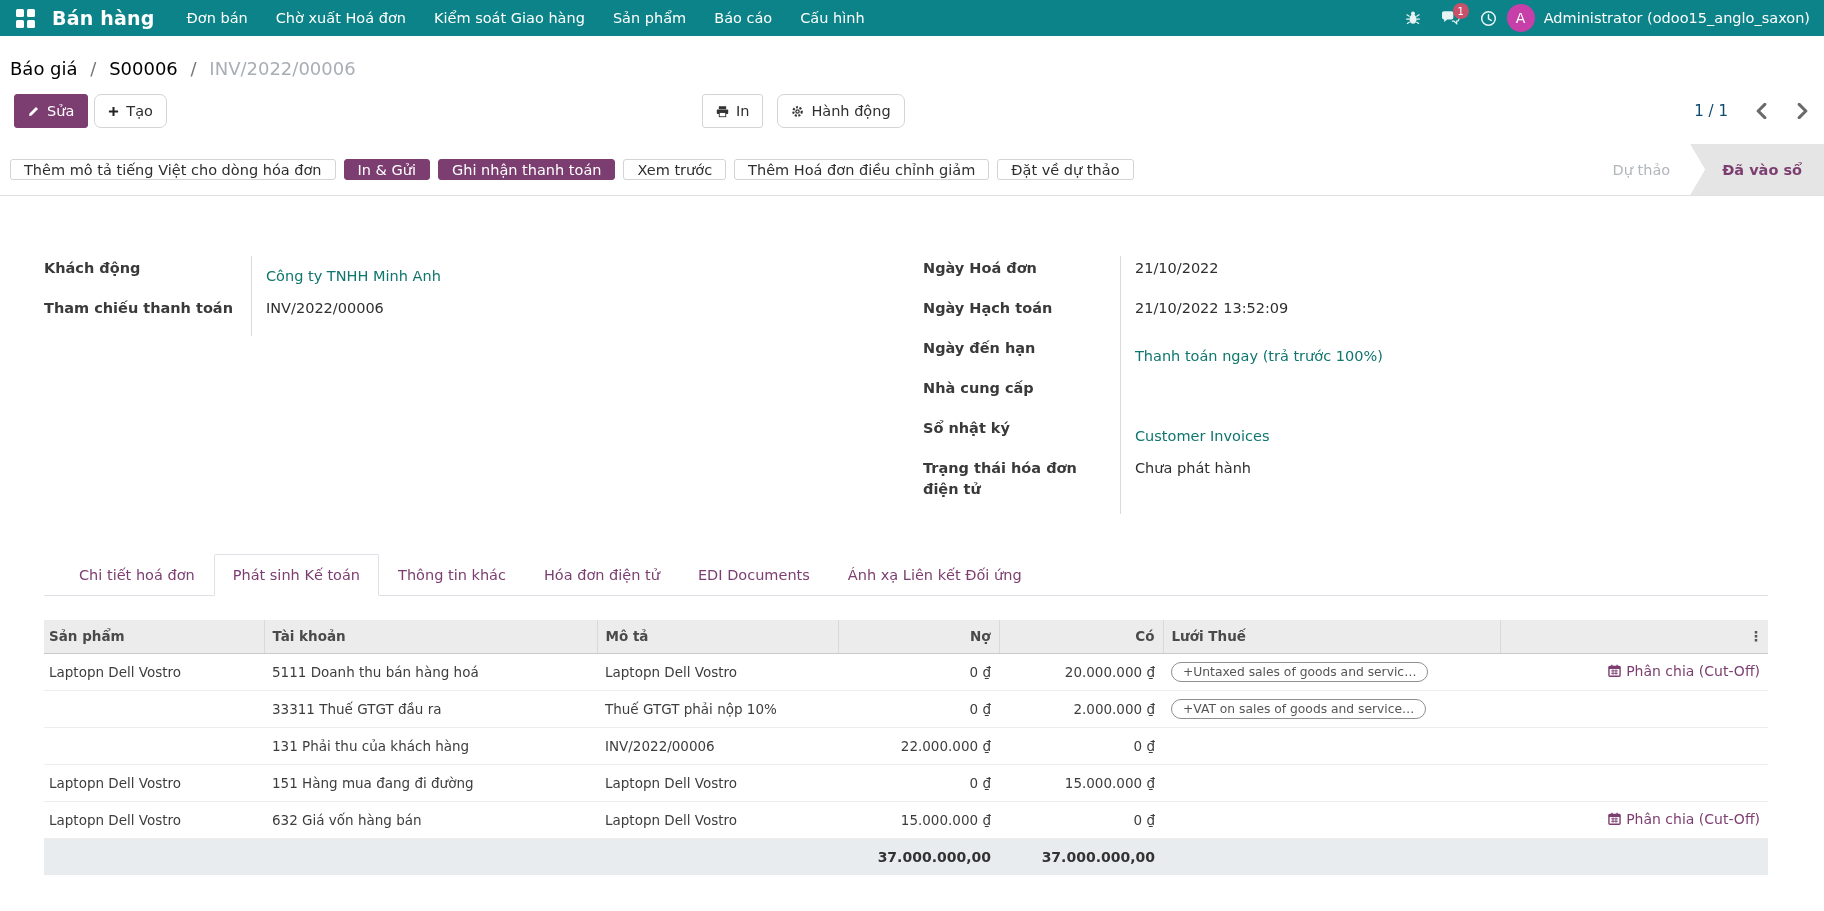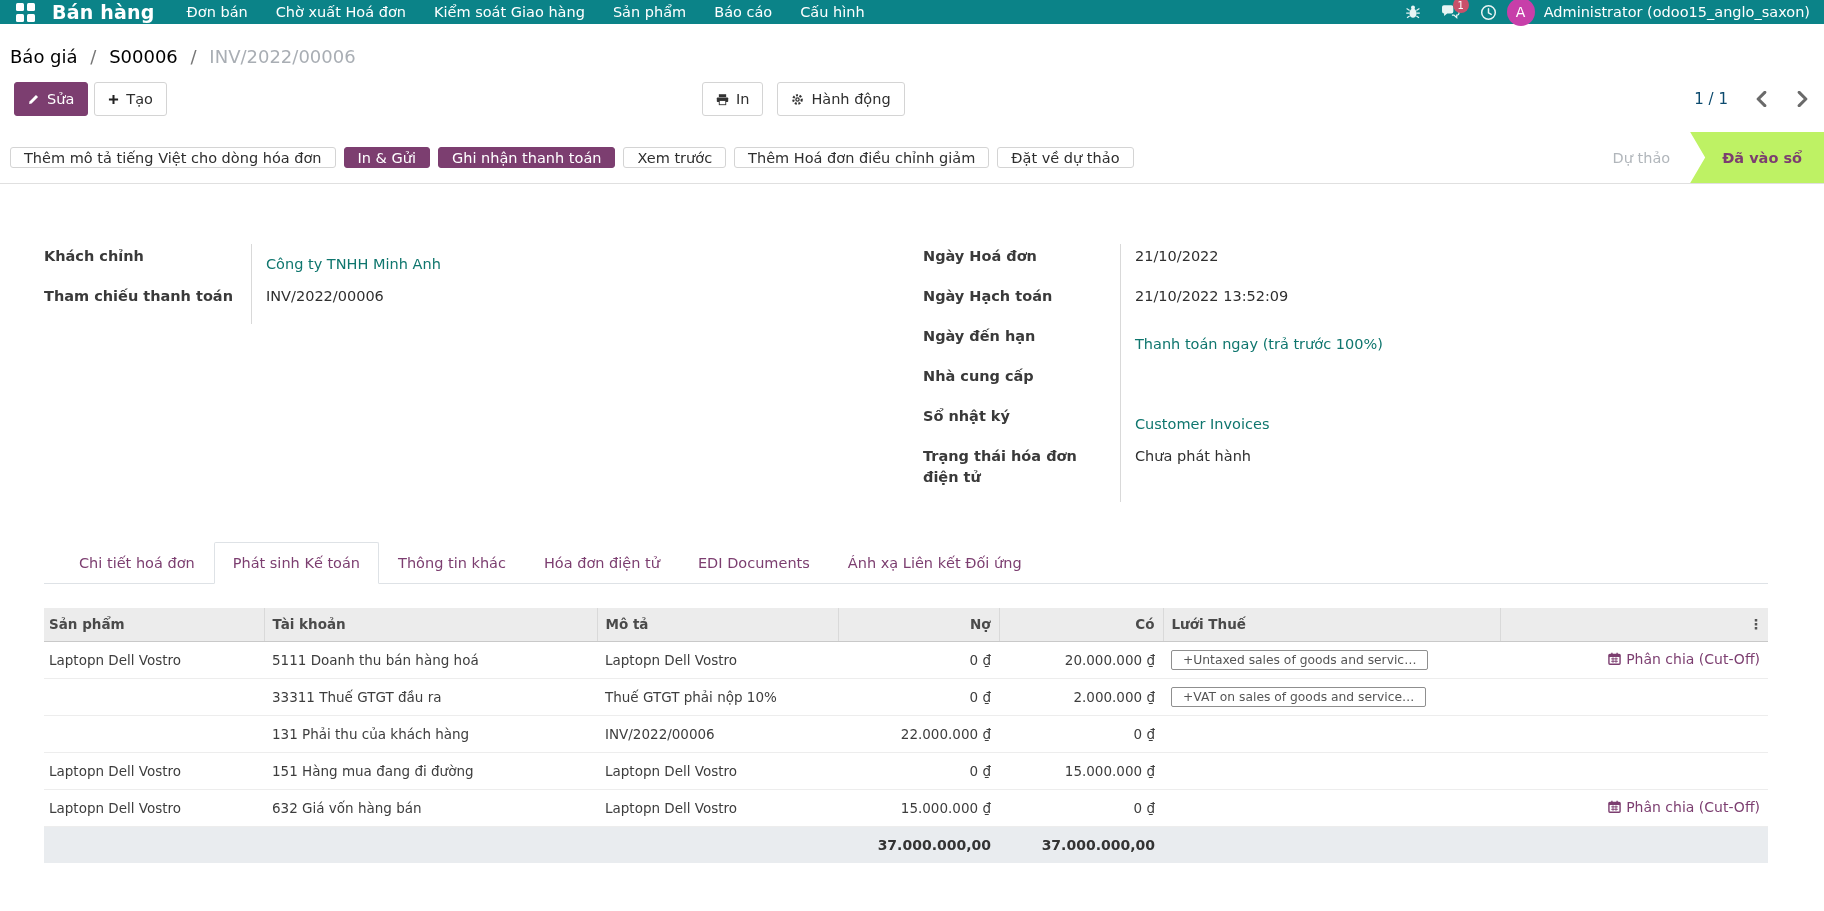--- a/index.html
+++ b/index.html
@@ -4,21 +4,21 @@
 <style>
   * { box-sizing: border-box; margin: 0; padding: 0; }
   html,body { width: 1824px; height: 911px; overflow: hidden; }
   body {
     font-family: "DejaVu Sans", "Liberation Sans", sans-serif;
     font-size: 13.5px; color: #333; background: #fff;
   }
 
   
   .navbar {
-    height: 24px; background: #0b8388; display: flex; align-items: center;
+    height: 36px; background: #0b8388; display: flex; align-items: center;
     color: #fff; padding: 0 14px 0 12px;
   }
   .apps-btn { width: 26px; height: 26px; display: flex; align-items: center; justify-content: center; cursor: pointer; }
   .apps-grid { display: grid; grid-template-columns: 8px 8px; grid-template-rows: 8px 8px; gap: 3px; }
   .apps-grid span { background: #fff; border-radius: 1.5px; }
   .brand { font-size: 19px; font-weight: bold; margin: 0 18px 0 14px; letter-spacing: .2px; }
   .nav-menu { display: flex; align-items: center; height: 100%; }
   .nav-item { padding: 0 14px; height: 100%; display: flex; align-items: center; font-size: 14.5px; cursor: pointer; white-space: nowrap; }
   .nav-spacer { flex: 1; }
   .sys-icons { display: flex; align-items: center; gap: 20px; margin-right: 10px; }
@@ -43,37 +43,37 @@
 
   
   .controls { display: flex; align-items: center; padding: 12px 14px 0 14px; }
   .btn {
     height: 34px; display: inline-flex; align-items: center; gap: 7px;
     border: 1px solid #d4d4d4; background: #fff; color: #2e2e2e;
     font-size: 14.5px; padding: 0 13px; border-radius: 3px; cursor: pointer;
     font-family: inherit; white-space: nowrap;
   }
   .btn-primary { background: #7c3e70; border-color: #7c3e70; color: #fff; }
-  .controls .btn + .btn { margin-left: 6px; }
+  .controls .btn + .btn { margin-left: 6px; border-radius: 7px; }
   .center-spacer { width: 535px; }
   .pager-zone { margin-left: auto; display: flex; align-items: center; gap: 26px; }
   .pager-count { font-size: 15px; color: #0c4a6e; }
   .pager-arrow { background: none; border: none; cursor: pointer; padding: 2px; display: flex; }
 
   
   .action-bar {
     margin-top: 16px; height: 52px; display: flex; align-items: center;
     border-bottom: 1px solid #e0e0e0; padding-left: 10px; gap: 8px;
   }
   .action-bar .btn { height: 21px; }
   .statusbar { margin-left: auto; align-self: stretch; display: flex; align-items: stretch; }
   .status-step { display: flex; align-items: center; font-size: 14.5px; }
   .status-inactive { color: #b1b6bb; padding: 0 20px; }
   .status-active {
-    background: #bef264; color: #7c3e70; font-weight: bold; padding: 0 22px 0 32px;
+    background: #e5e5e5; color: #7c3e70; font-weight: bold; padding: 0 22px 0 32px;
     clip-path: polygon(0 0, 100% 0, 100% 100%, 0 100%, 15px 50%);
   }
 
   
   .sheet { padding: 60px 56px 0 44px; }
   .field-groups { display: grid; grid-template-columns: 1fr 1fr; column-gap: 34px; }
   .fgroup { align-self: start; }
   .frow { display: flex; min-height: 40px; }
   .flabel {
     width: 208px; flex: 0 0 208px; border-right: 1px solid #d9d9d9;
@@ -98,21 +98,21 @@
     background: #ececec; height: 33px; font-size: 13.5px; color: #4a4a4a;
     text-align: left; padding: 0 8px; border-bottom: 1px solid #c9c9c9;
     border-left: 1px solid #d9d9d9; font-weight: bold; position: relative;
   }
   th:first-child { border-left: none; padding-left: 5px; }
   th.num, td.num { text-align: right; }
   td { height: 37px; padding: 4px 8px; font-size: 13.5px; color: #3d3d3d; border-bottom: 1px solid #ededed; overflow: hidden; white-space: nowrap; }
   td:first-child { padding-left: 5px; }
   .kebab { position: absolute; right: 5px; top: 50%; transform: translateY(-50%); color: #555; font-size: 14px; font-weight: bold; cursor: pointer; line-height: 1; }
   .tax-pill {
-    display: inline-block; border: 1px solid #8f8f8f; border-radius: 2px;
+    display: inline-block; border: 1px solid #8f8f8f; border-radius: 10px;
     padding: 2px 11px; font-size: 12.3px; color: #555; background: #fff; max-width: 100%;
   }
   .tax-pill:empty { display: none; }
   td.cutoff-cell { text-align: right; }
   .cutoff-link { color: #7c3e70; cursor: pointer; display: inline-flex; align-items: center; gap: 5px; font-size: 14px; }
   tfoot td {
     background: #e9ecef; border-top: 1px solid #d0d0d0; border-bottom: none;
     font-weight: bold; color: #333; font-size: 14px;
   }
 
@@ -238,21 +238,21 @@
   <div class="statusbar">
     <div class="status-step status-inactive">Dự thảo</div>
     <div class="status-step status-active">Đã vào sổ</div>
   </div>
 </div>
 
 <div class="sheet">
   <div class="field-groups">
     <div class="fgroup">
       <div class="frow">
-        <div class="flabel">Khách chỉnh</div>
+        <div class="flabel">Khách động</div>
         <div class="fvalue link">Công ty TNHH Minh Anh</div>
       </div>
       <div class="frow">
         <div class="flabel">Tham chiếu thanh toán</div>
         <div class="fvalue">INV/2022/00006</div>
       </div>
     </div>
     <div class="fgroup fgroup-right">
       <div class="frow">
         <div class="flabel">Ngày Hoá đơn</div>

